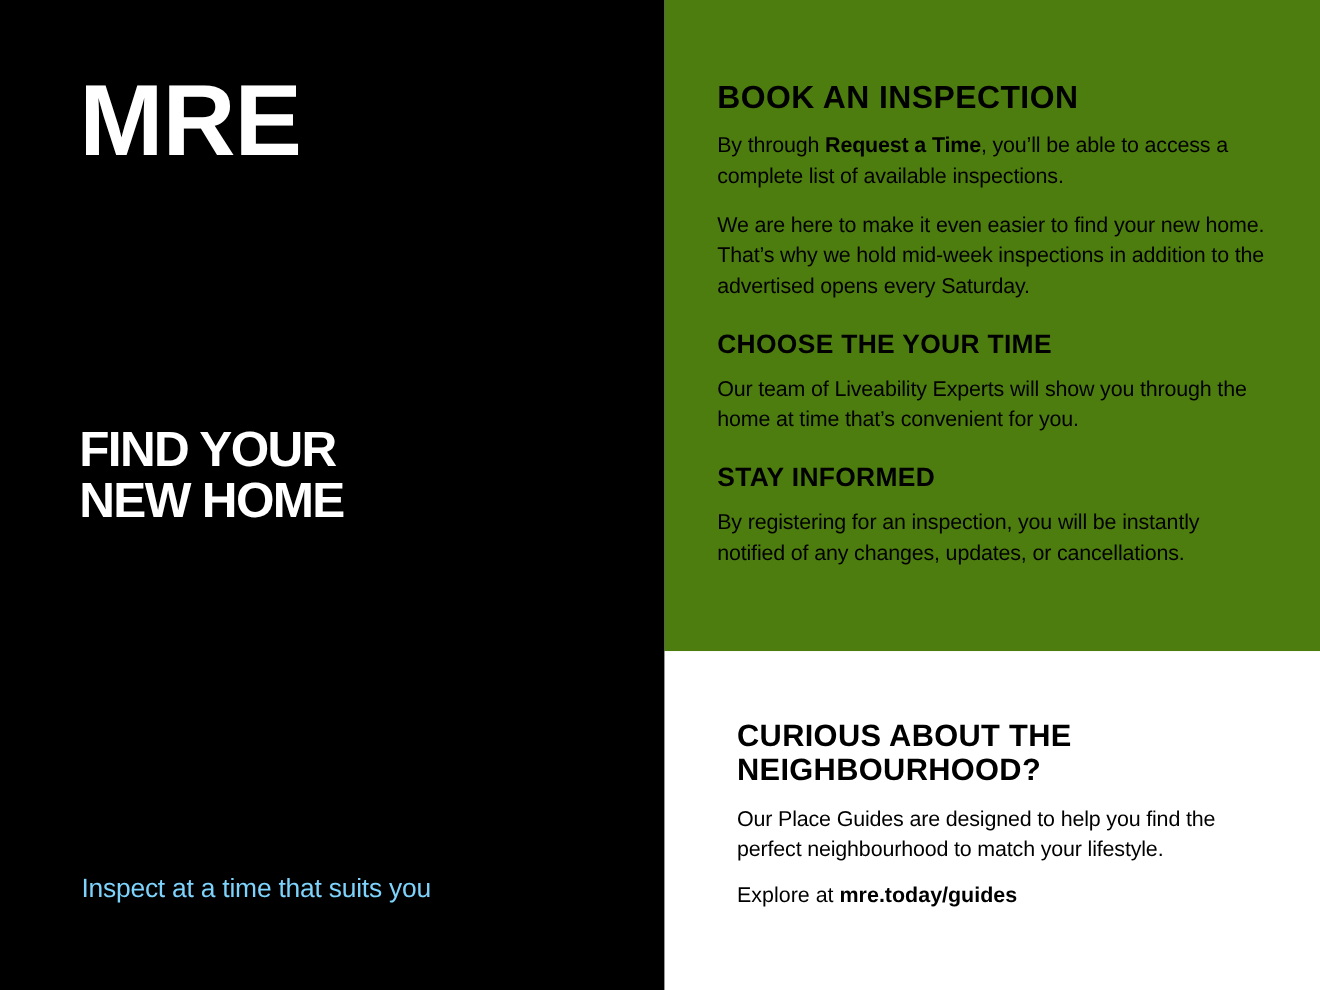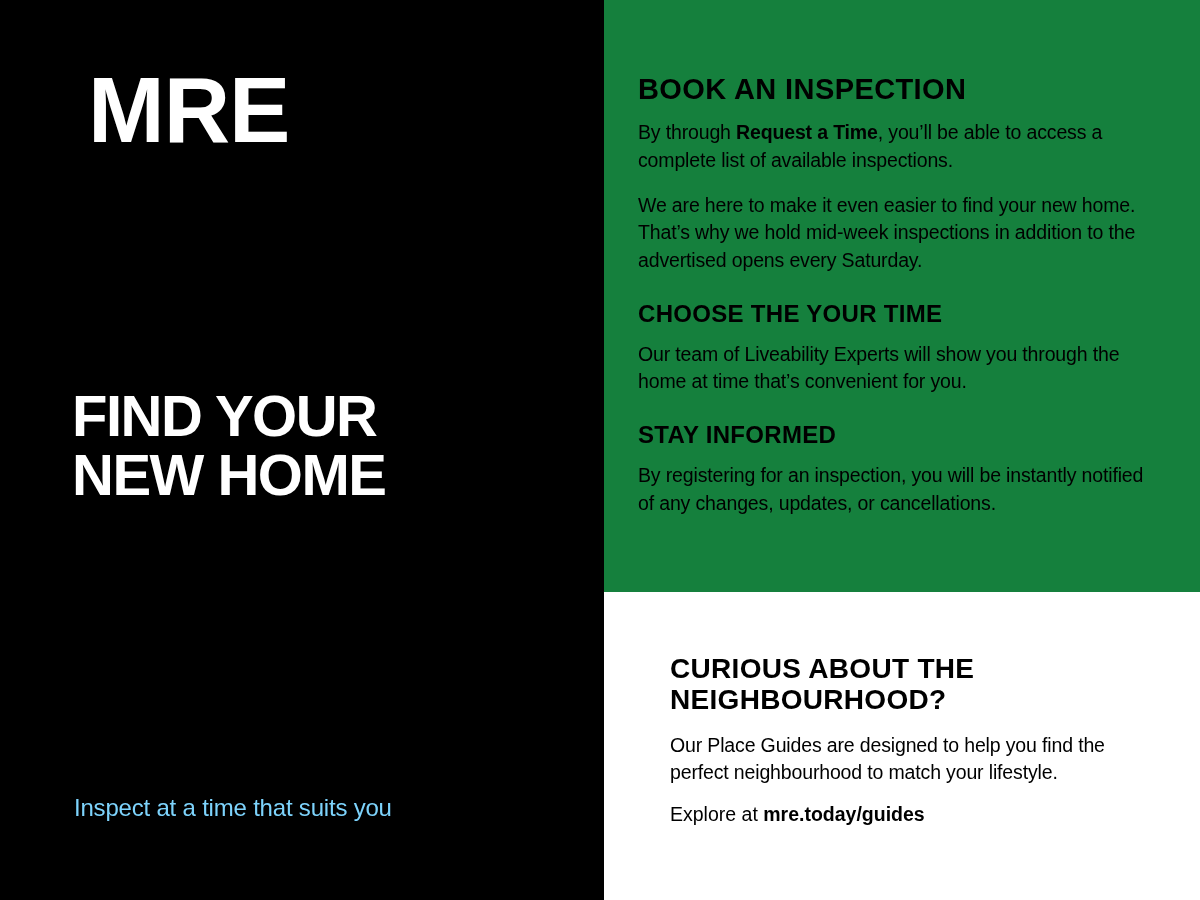--- a/index.html
+++ b/index.html
@@ -22,36 +22,36 @@
   .left {
     width: 604px;
     height: 900px;
     background: #000000;
     position: relative;
     flex: 0 0 604px;
   }
 
   .brand {
     position: absolute;
-    left: 88px;
+    left: 72px;
     top: 68px;
     color: #ffffff;
     font-size: 92px;
     line-height: 0.92;
     font-weight: 700;
     letter-spacing: -1px;
     font-stretch: condensed;
   }
 
   .headline {
     position: absolute;
     left: 72px;
     top: 386px;
     color: #ffffff;
-    font-size: 58px;
+    font-size: 45px;
     line-height: 1.02;
     font-weight: 700;
     letter-spacing: -1.5px;
   }
   .headline .line { display: block; white-space: nowrap; }
 
   .tagline {
     position: absolute;
     left: 74px;
     bottom: 78px;
@@ -64,23 +64,23 @@
   
   .right {
     width: 596px;
     height: 900px;
     flex: 0 0 596px;
     display: flex;
     flex-direction: column;
   }
 
   .green {
-    background: #15803d;
+    background: #4d7c0f;
     height: 592px;
-    padding: 74px 44px 0 34px;
+    padding: 74px 44px 0 48px;
     color: #000000;
   }
 
   .white {
     background: #ffffff;
     height: 300px;
     padding: 62px 44px 0 66px;
     color: #000000;
   }
 

